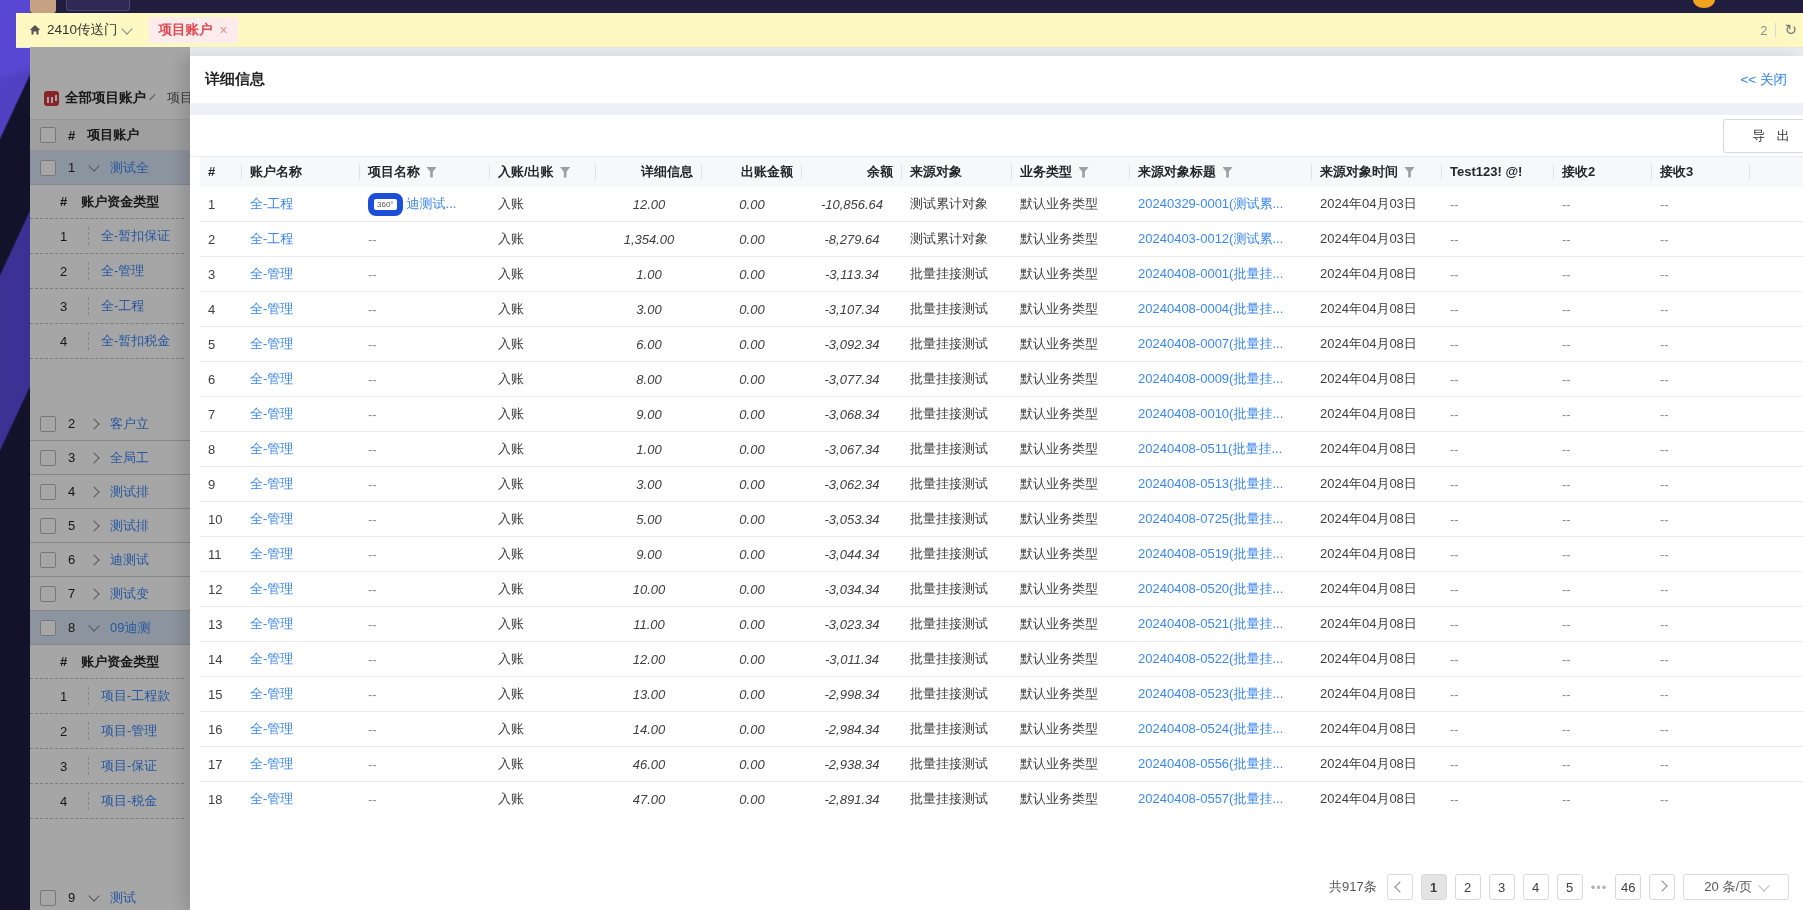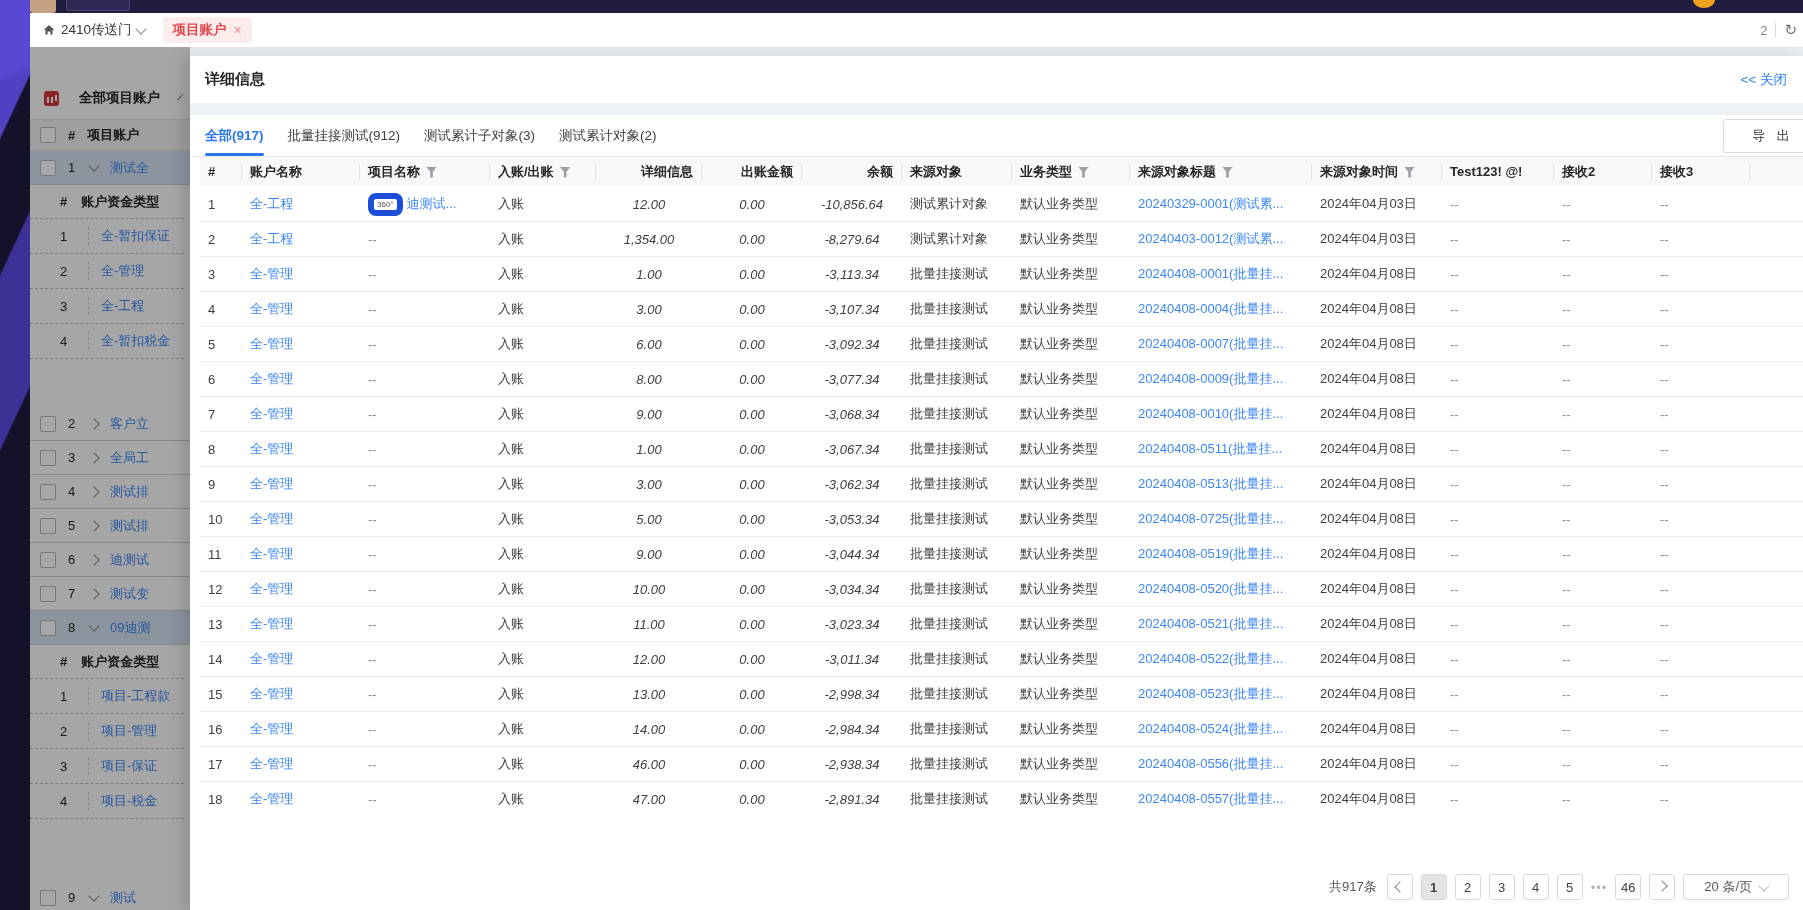--- a/index.html
+++ b/index.html
@@ -14,37 +14,37 @@
       linear-gradient(160deg, rgba(120,98,255,.5) 0 8%, transparent 9%),
       #14112b;}
 
   
   .topbar{position:absolute;left:30px;top:0;right:0;height:13px;background:#201d3f;}
   .avatar{position:absolute;left:0;top:0;width:26px;height:13px;background:#c7a183;border-radius:0 0 3px 3px;}
   .topbar-pill{position:absolute;left:36px;top:0;width:62px;height:10px;background:#2e2a55;border:1px solid #4a4575;border-top:none;border-radius:0 0 3px 3px;}
   .topbar-orange{position:absolute;right:88px;top:-8px;width:22px;height:16px;background:#f0a31f;border-radius:50%;}
 
   
-  .tabbar{position:absolute;left:30px;top:13px;right:0;height:34px;background:#ffffff;border-bottom:1px solid #e7e7e7;display:flex;align-items:center;}
+  .tabbar{position:absolute;left:16px;top:13px;right:0;height:34px;background:#fef9c3;border-bottom:1px solid #e7e7e7;display:flex;align-items:center;}
   .home-tab{display:flex;align-items:center;gap:5px;margin-left:12px;font-size:13.5px;color:#333;cursor:pointer;}
   .home-icon svg{display:block;}
   .chev{display:inline-block;width:7px;height:7px;border-right:1.4px solid #8a8a8a;border-bottom:1.4px solid #8a8a8a;transform:rotate(45deg);margin-top:-3px;}
   .chev.right{transform:rotate(-45deg);margin-top:0;}
   .active-doc-tab{margin-left:18px;background:#fdecec;color:#e2494f;font-weight:bold;font-size:13.5px;height:26px;border-radius:4px;display:flex;align-items:center;padding:0 10px;gap:7px;cursor:pointer;}
   .tab-close{color:#e98d92;font-weight:normal;font-size:14px;cursor:pointer;}
   .tabbar-right{margin-left:auto;display:flex;align-items:center;gap:8px;margin-right:6px;color:#8c8c8c;font-size:13px;}
   .vdiv{width:1px;height:14px;background:#d9d9d9;}
   .refresh{font-size:15px;color:#777;cursor:pointer;}
 
   .content{position:absolute;left:30px;top:47px;right:0;bottom:0;}
 
   
   .sidebar{position:absolute;left:0;top:0;width:160px;height:863px;background:#fff;overflow:hidden;font-size:13px;}
   .sidebar-dim{position:absolute;left:0;top:0;width:160px;height:863px;background:rgba(0,0,0,.35);z-index:2;pointer-events:none;}
-  .sb-title{height:72px;display:flex;align-items:center;gap:20px;padding-left:14px;box-sizing:border-box;padding-top:30px;white-space:nowrap;}
+  .sb-title{height:72px;display:flex;align-items:center;gap:6px;padding-left:14px;box-sizing:border-box;padding-top:30px;white-space:nowrap;}
   .sb-doc-icon{width:15px;height:15px;background:#d5383f;border-radius:3px;position:relative;flex:0 0 auto;}
   .sb-doc-icon::after{content:"";position:absolute;left:3px;bottom:3px;width:2px;height:6px;background:#fff;box-shadow:4px 0 0 #fff,8px -2px 0 #fff;}
   .sb-title-text{font-weight:bold;color:#262626;font-size:13.5px;}
   .sb-suffix{color:#595959;margin-left:8px;}
   .sb-thead{height:30px;background:#f4f4f4;display:flex;align-items:center;gap:12px;padding-left:10px;color:#262626;font-weight:bold;white-space:nowrap;border-top:1px solid #e3e3e3;border-bottom:1px solid #e3e3e3;}
   .cb{width:14px;height:14px;border:1px solid #b8b8b8;border-radius:2px;background:#fff;flex:0 0 auto;}
   .sb-row{display:flex;align-items:center;white-space:nowrap;box-sizing:border-box;}
   .sb-row.acc{height:34px;gap:12px;padding-left:10px;border-bottom:1px solid #cfcfcf;}
   .sb-row.acc.sel{background:#d8e4f4;}
   .sb-row .num{color:#262626;min-width:10px;}
@@ -241,26 +241,20 @@
     </aside>
     <div class="sidebar-dim"></div>
 
     <section class="panel">
       <div class="panel-head">
         <h2 class="panel-title">详细信息</h2>
         <a class="close-link">&lt;&lt; 关闭</a>
       </div>
       <div class="panel-band"></div>
       <div class="tabs-row">
-        <div id="ptabs" style="display:flex;">
-            <div class="ptab active">全部(917)</div>
-            <div class="ptab">批量挂接测试(912)</div>
-            <div class="ptab">测试累计子对象(3)</div>
-            <div class="ptab">测试累计对象(2)</div>
-          </div>
         <button class="export-btn">导 出</button>
       </div>
       <div class="dtable">
         <div class="dthead grid" id="dthead">
             <div class="hcell">
               <span>#</span>
             </div>
             <div class="hcell">
               <span>账户名称</span>
             </div>

